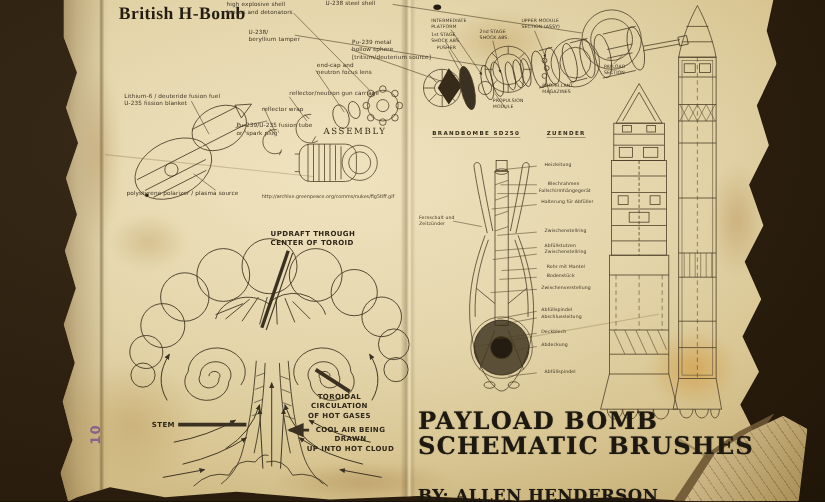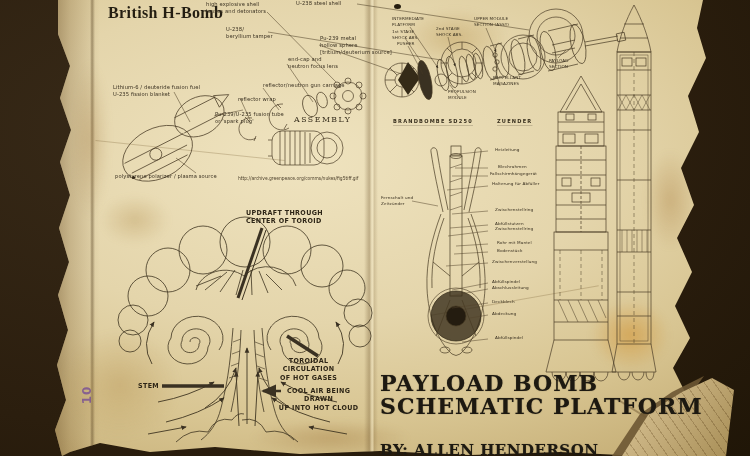--- a/index.html
+++ b/index.html
@@ -346,19 +346,19 @@
   <div class="lbl s42" style="left:497px;top:248px">Bodenstück</div>
   <div class="lbl s42" style="left:492px;top:259px">Zwischenverstellung</div>
   <div class="lbl s42" style="left:492px;top:279px">Abfüllspindel</div>
   <div class="lbl s42" style="left:492px;top:285px">Abschlussleitung</div>
   <div class="lbl s42" style="left:492px;top:299px">Deckblech</div>
   <div class="lbl s42" style="left:492px;top:311px">Abdeckung</div>
   <div class="lbl s42" style="left:495px;top:335px">Abfüllspindel</div>
 
   <div class="titleblock">
     <div class="t1">PAYLOAD BOMB</div>
-    <div class="t2">SCHEMATIC PLATFORM</div>
+    <div class="t2">SCHEMATIC BRUSHES</div>
     <div class="by">BY: ALLEN HENDERSON</div>
   </div>
 
   <div class="stamp">10</div>
 
 </div>
 
 </body></html>

